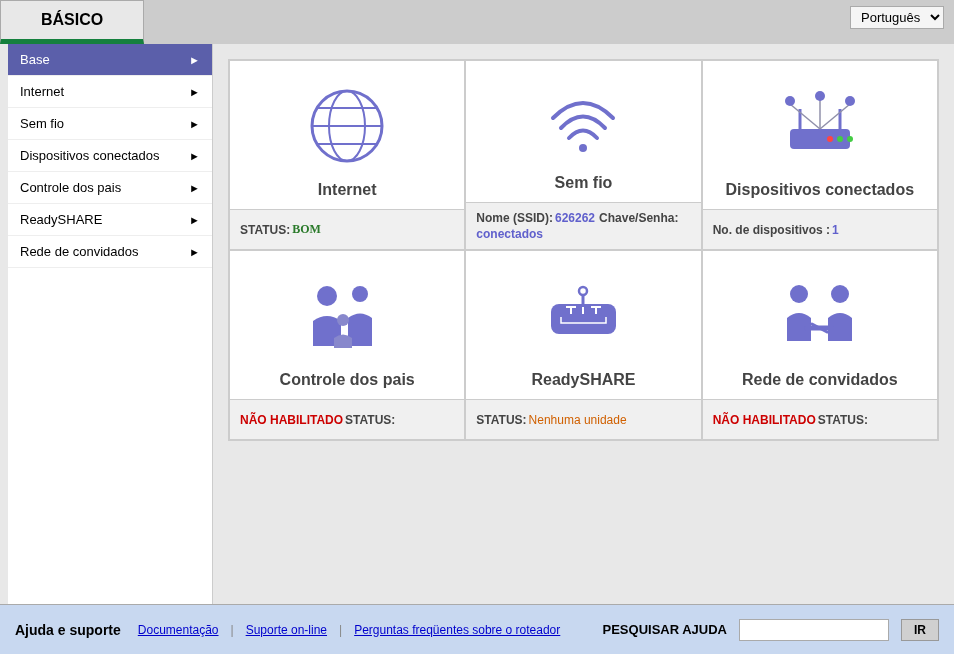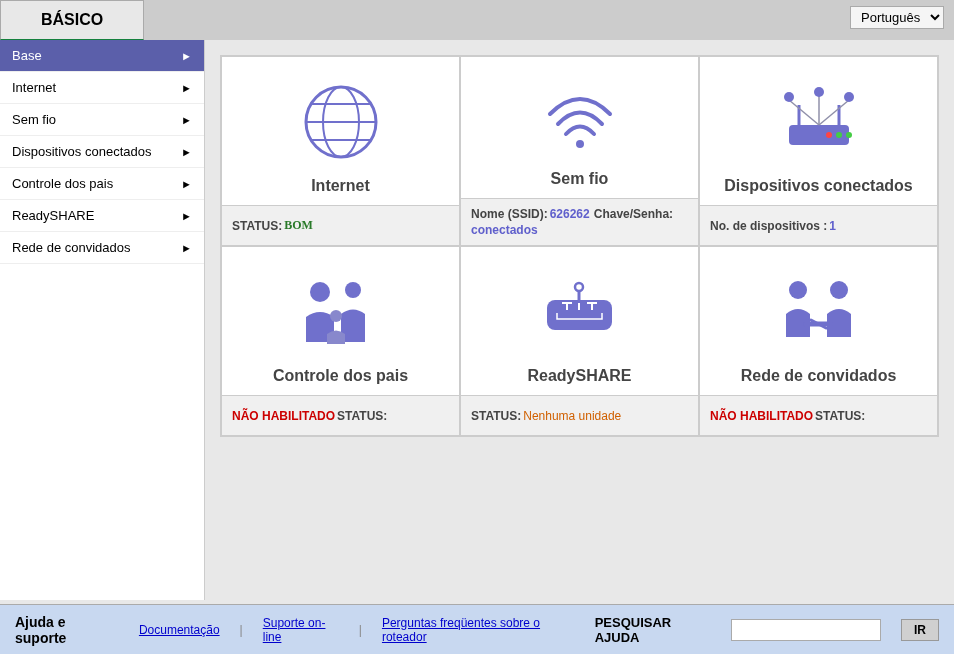--- a/index.html
+++ b/index.html
@@ -21,21 +21,21 @@
     .tab {
       padding: 10px 40px;
       font-size: 16px;
       font-weight: bold;
       cursor: pointer;
       border: 1px solid #aaa;
       text-align: center;
     }
     .tab.active {
       background: #e8e8e8;
-      border-bottom: 1px solid #15803d;
+      border-bottom: 5px solid #15803d;
       color: #000;
     }
     .tab.inactive {
       background: #ddd;
       color: #555;
     }
     .lang-select {
       position: absolute;
       right: 10px;
       top: 6px;
@@ -55,20 +55,21 @@
       display: flex;
       height: calc(654px - 44px - 50px);
     }
 
     
     .sidebar {
       width: 205px;
       background: #fff;
       border-right: 1px solid #ccc;
       flex-shrink: 0;
+      margin-left: 8px;
     }
     .sidebar-item {
       display: flex;
       align-items: center;
       justify-content: space-between;
       padding: 8px 12px;
       font-size: 13px;
       cursor: pointer;
       border-bottom: 1px solid #eee;
       color: #000;
@@ -152,21 +153,21 @@
     .footer {
       position: fixed;
       bottom: 0;
       left: 0;
       width: 954px;
       background: #c8d8f0;
       border-top: 1px solid #aaa;
       padding: 10px 15px;
       display: flex;
       align-items: center;
-      gap: 20px;
+      gap: 12px;
       font-size: 12px;
       height: 50px;
     }
     .footer-help-title {
       font-size: 14px;
       font-weight: bold;
       color: #000;
       margin-right: 5px;
     }
     .footer-link {

